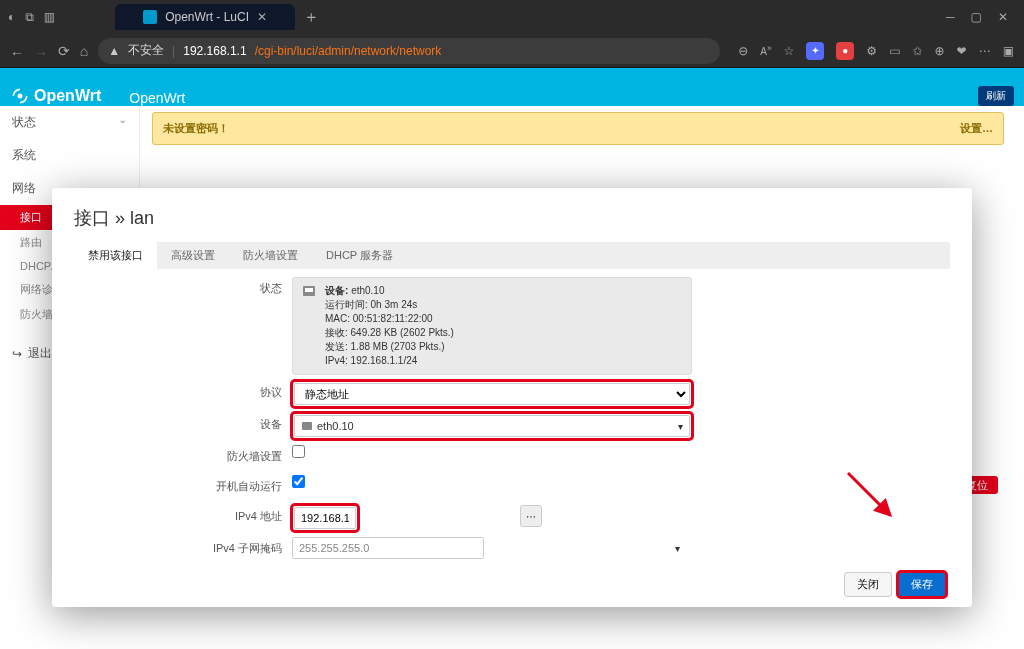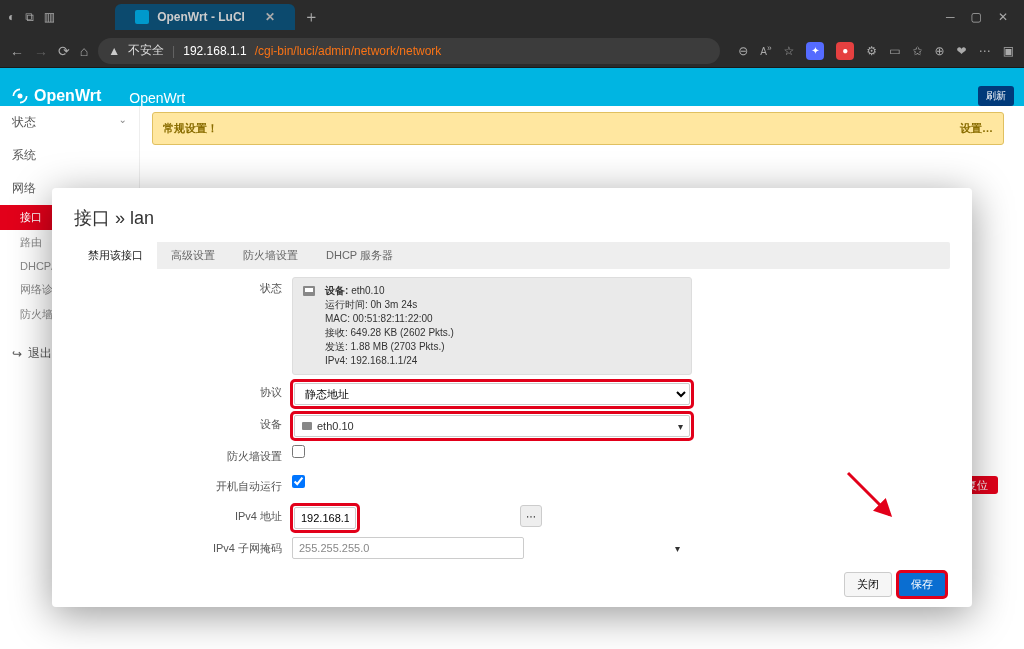--- a/index.html
+++ b/index.html
@@ -1,21 +1,21 @@
 <!DOCTYPE html>
 <html><head>
 <meta charset="utf-8">
 <style>
 * { box-sizing: border-box; margin: 0; padding: 0; }
 body { font-family: "Segoe UI", Tahoma, sans-serif; background: #2b2b2b; width: 1024px; height: 649px; overflow: hidden; font-size: 12px; color: #333; }
 
 
 .browser-chrome { background: #2b2b2b; }
 .titlebar { height: 34px; display: flex; align-items: center; padding: 0 8px; background: #2b2b2b; }
-.tab { background: #0c4a6e; color: #ccc; padding: 6px 20px; border-radius: 6px 6px 0 0; display: flex; align-items: center; gap: 8px; margin-left: 60px; min-width: 180px; font-size: 12px; font-weight: bold; }
+.tab { background: #0f172a; color: #ccc; padding: 6px 28px; border-radius: 6px 6px 0 0; display: flex; align-items: center; gap: 8px; margin-left: 60px; min-width: 180px; font-size: 12px; }
 .tab .fav { width: 14px; height: 14px; background:#0099cc; border-radius:2px; }
 .tab .x { margin-left: auto; color:#aaa; }
 .newtab { color:#aaa; margin-left:8px; font-size:16px; }
 .titlebar-right { margin-left:auto; display:flex; gap:16px; color:#aaa; padding-right:8px;}
 .navbar { height: 34px; display:flex; align-items:center; padding: 0 10px; background:#2b2b2b; border-bottom:1px solid #1a1a1a; gap:10px;}
 .nav-icon { color:#aaa; font-size:14px; }
 .urlbox { flex:1; background:#3c3c3c; border-radius: 14px; height: 26px; display:flex; align-items:center; padding:0 10px; color:#ccc; font-size:12px; gap:8px;}
 .urlbox .insecure { color:#ddd; }
 .urlbox .host { color:#fff; }
 .urlbox .path { color:#f97316; }
@@ -42,21 +42,21 @@
 .modal h2 { font-size:18px; font-weight:400; color:#333; margin-bottom:12px;}
 .tabs { display:flex; background:#eee; border-radius:2px; margin-bottom:8px;}
 .tabs span { padding:6px 14px; font-size:11px; color:#666;}
 .tabs span.active { background:#fff; color:#222;}
 .form-body { flex:1; overflow:auto;}
 .row { display:flex; align-items:flex-start; margin-bottom:6px; min-height:24px;}
 .row label { width:218px; text-align:right; padding-right:10px; font-size:11px; color:#555; padding-top:4px;}
 .row .field { flex:1; max-width:400px; position:relative;}
 .statusbox { background:#eaeaea; border:1px solid #ddd; border-radius:3px; padding:6px 8px; font-size:10px; line-height:1.4; display:flex; gap:8px;}
 .statusbox svg{flex-shrink:0;}
-select, input[type=text] { width:232px; height:22px; border:1px solid #ccc; border-radius:2px; padding:0 6px; font-size:11px; background:#fff;}
+select, input[type=text] { width:192px; height:22px; border:1px solid #ccc; border-radius:2px; padding:0 6px; font-size:11px; background:#fff;}
 .muted-input { color:#888; background:#fff;}
 .hl-red { outline:3px solid #e2001a; outline-offset:-1px; border-radius:3px;}
 .morebtn { width:22px; height:22px; background:#eee; border:1px solid #ccc; border-radius:3px; margin-left:4px; font-size:10px;}
 .caret { position:absolute; right:12px; top:6px; font-size:10px; color:#333;}
 .modal-footer { display:flex; justify-content:flex-end; gap:6px; padding-top:10px; padding-right:4px;}
 .btn { padding:4px 12px; font-size:11px; border-radius:3px; border:1px solid #ccc; background:#f6f6f6;}
 .btn.primary { background:#0a6ed1; color:#fff; border-color:#0a6ed1;}
 .btn.primary.hl-red { outline:3px solid #e2001a;}
 .chev { font-size:10px; color:#888;}
 .arrow { position:absolute; right:68px; bottom:78px; pointer-events:none;}
@@ -141,21 +141,21 @@
     <div class="leftnav-sub">DHCP/DNS</div>
     <div class="leftnav-sub">网络诊断</div>
     <div class="leftnav-sub">防火墙</div>
     <div class="leftnav-logout">
         <span>↪</span>
         <span>退出</span>
       </div>
   </div>
 
   <div class="warning">
-    <span>常规设置！</span>
+    <span>未设置密码！</span>
     <span style="float:right">设置…</span>
   </div>
 
   <div style="position:absolute; right:26px; top:410px;">
     <span style="background:#e2001a;color:#fff;padding:3px 10px;border-radius:3px;font-size:11px">复位</span>
   </div>
 
   <div class="modal">
     <h2>接口 » lan</h2>
     <div class="tabs">

